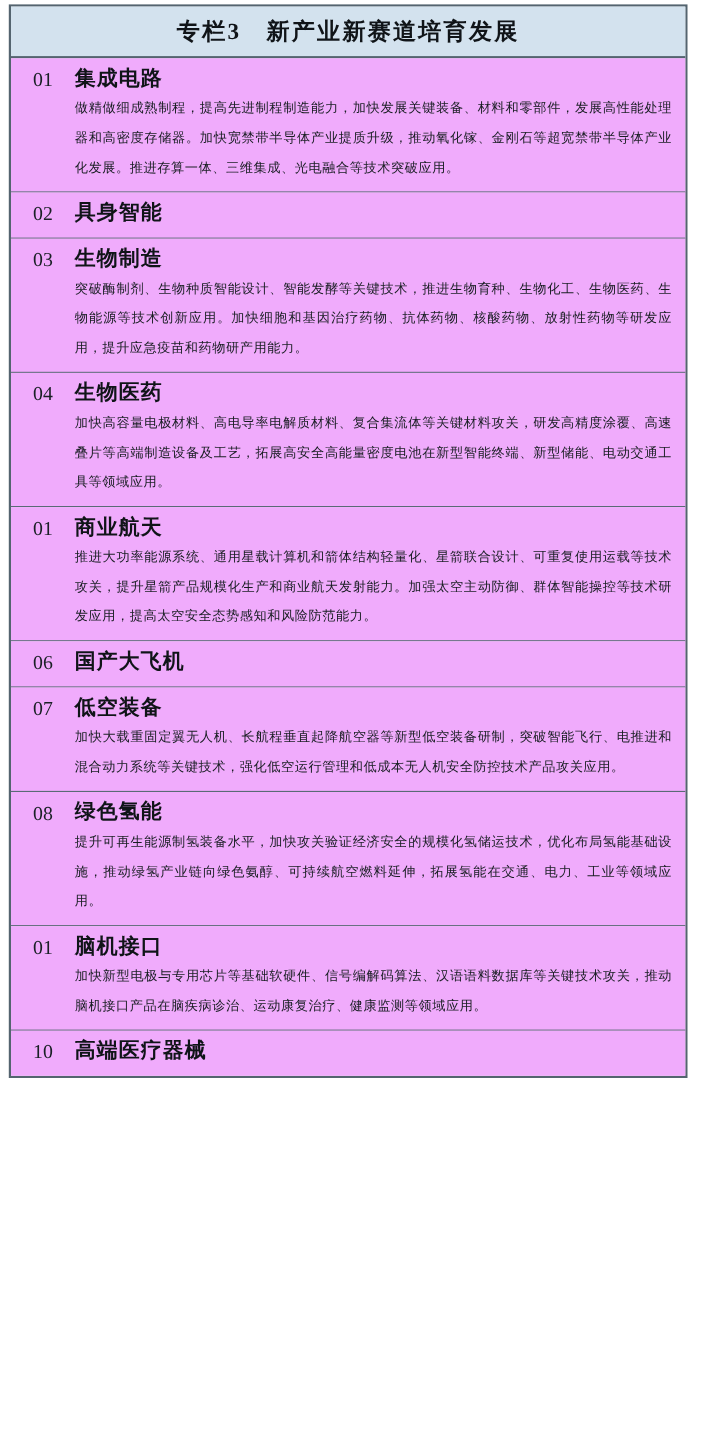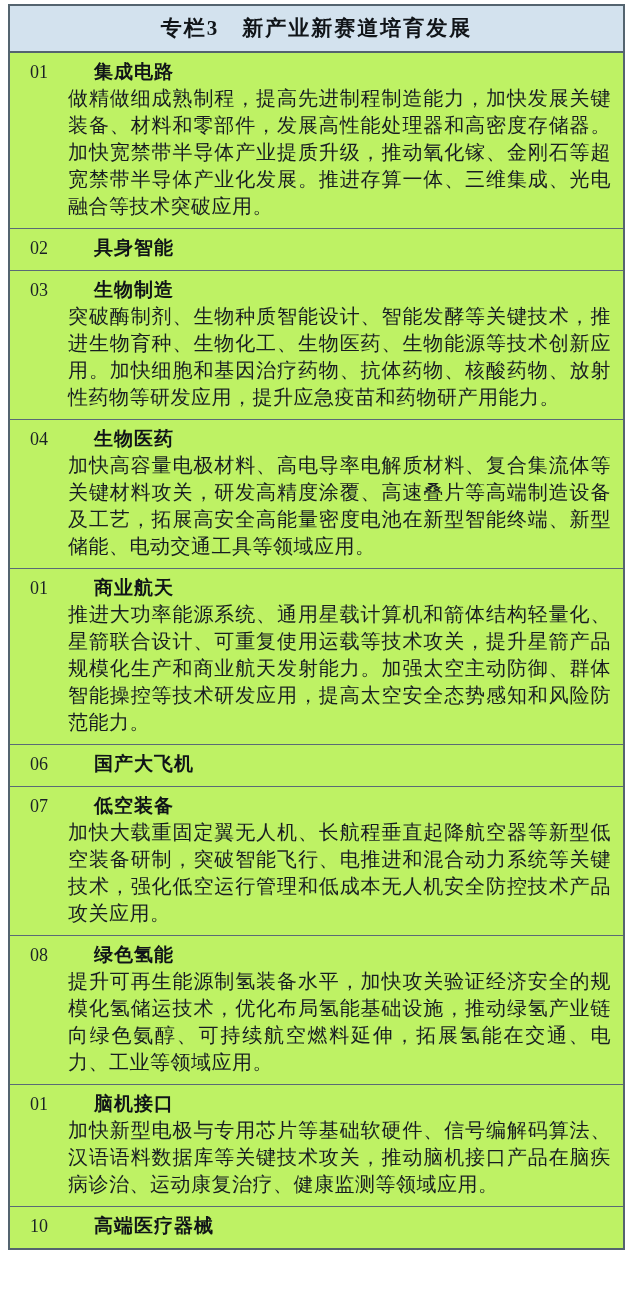--- a/index.html
+++ b/index.html
@@ -27,21 +27,21 @@
     background: #d3e2ee;
     border-bottom: 2px solid #54646f;
     text-align: center;
     font-weight: bold;
     font-size: 21px;
     color: #101418;
     padding: 8px 0 9px 0;
     letter-spacing: 2px;
   }
   .section-row {
-    background: #bef264;
+    background: #f0abfc;
     border-bottom: 1px solid #5a6a76;
     display: flex;
     align-items: flex-start;
     padding: 5px 12px 8px 0;
   }
   .section-row:last-child {
     border-bottom: none;
   }
   .section-num {
     width: 58px;
@@ -55,24 +55,23 @@
   .section-content {
     flex: 1;
     min-width: 0;
   }
   .section-heading {
     font-weight: bold;
     font-size: 19px;
     line-height: 27px;
     color: #101418;
     letter-spacing: 1px;
-    margin-left: 26px;
   }
   .section-body {
-    font-size: 20px;
+    font-size: 12px;
     line-height: 27px;
     color: #181d22;
     text-align: justify;
     text-justify: inter-character;
     letter-spacing: 0.5px;
   }
 </style>
 </head>
 <body>
 

